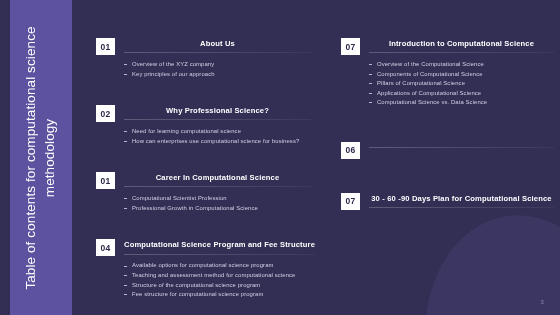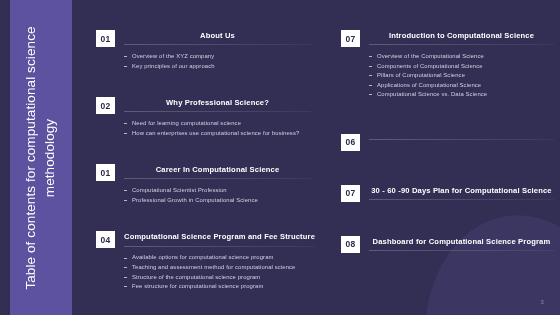--- a/index.html
+++ b/index.html
@@ -49,21 +49,21 @@
     color: #ffffff;
     font-size: 13.5px;
     line-height: 1.38;
     font-weight: 400;
     letter-spacing: .1px;
     white-space: normal;
   }
   
   .column {
     position: absolute;
-    top: 30px;
+    top: 38px;
   }
   #col-left  { left: 96px;  width: 215px; }
   #col-right { left: 341px; width: 213px; }
 
   .toc-item { position: relative; margin-bottom: 2px; }
 
   .item-head {
     display: flex;
     align-items: flex-start;
   }
@@ -237,27 +237,18 @@
     <div class="toc-item gap-xl">
       <div class="item-head">
         <div class="badge">07</div>
         <div class="head-text-wrap">
           <div class="head-title">30 - 60 -90 Days Plan for Computational Science</div>
           <div class="head-rule"></div>
         </div>
       </div>
     </div>
 
-    <div class="toc-item">
-      <div class="item-head">
-        <div class="badge">08</div>
-        <div class="head-text-wrap">
-          <div class="head-title">Dashboard for Computational Science Program</div>
-          <div class="head-rule"></div>
-        </div>
-      </div>
-    </div>
 
   </div>
 
   <div id="page-number">3</div>
 
 </div>
 
 </body></html>

